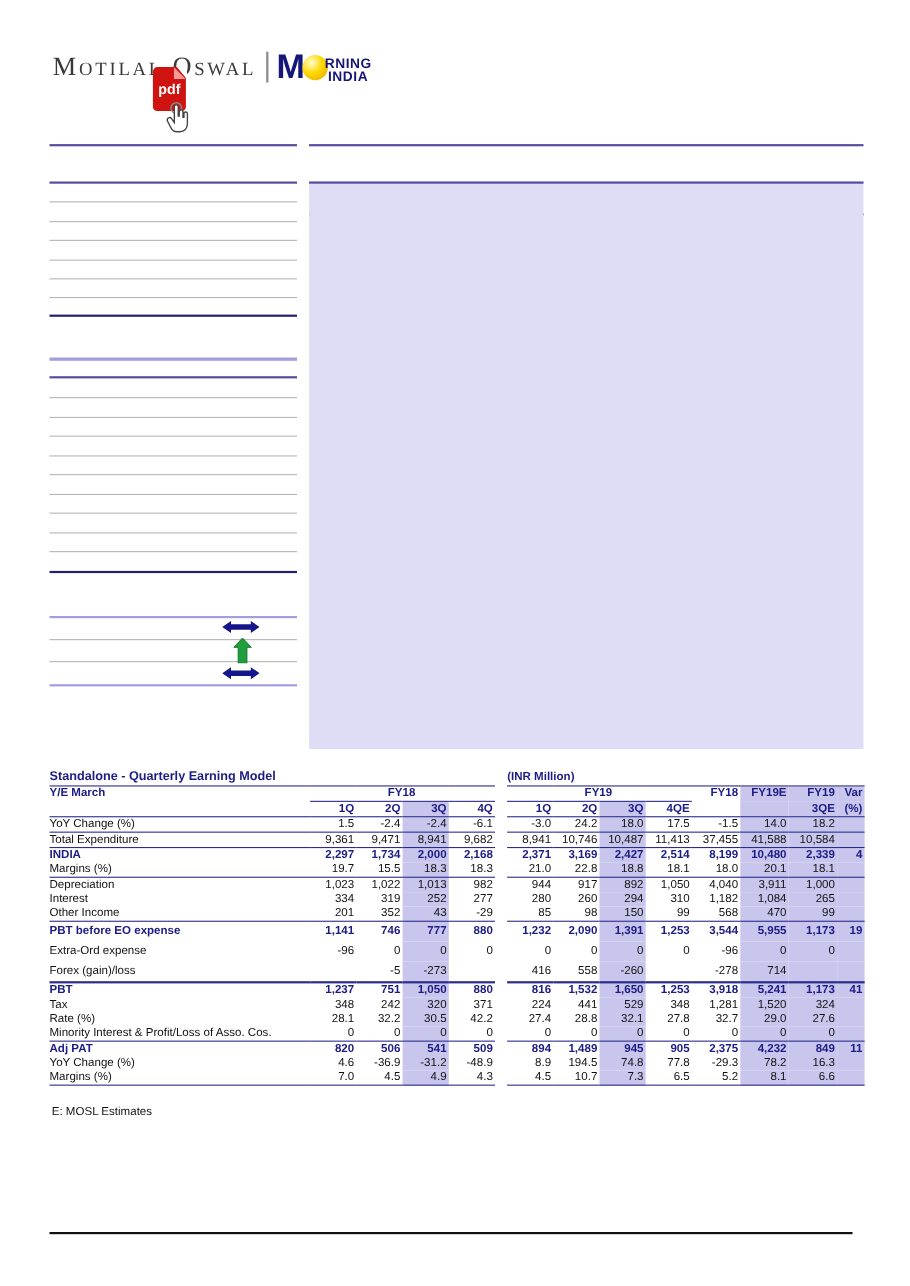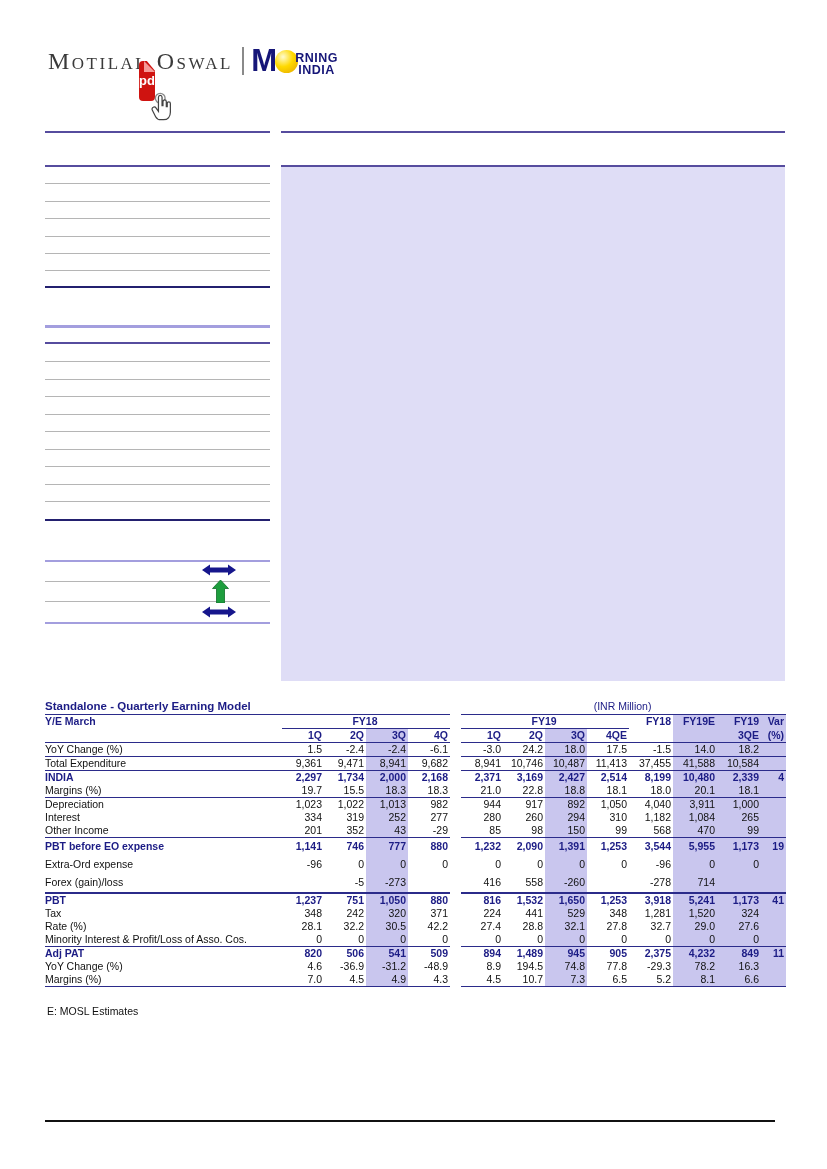--- a/index.html
+++ b/index.html
@@ -25,21 +25,21 @@
   }
   .brand-sep{width:2.5px;height:28px;background:#8a8a8a;margin:0 7px 0 9px;}
   .morning{display:flex;align-items:flex-start;}
   .morning-m{color:#161678;font-weight:bold;font-size:31px;line-height:29px;font-family:"Liberation Sans",sans-serif;}
   .sun{width:23px;height:23px;border-radius:50%;margin:4px -3px 0 -2px;
     background:radial-gradient(circle at 35% 30%,#fffbd0 0%,#ffd900 45%,#e2a400 100%);}
   .morning-col{display:flex;flex-direction:column;color:#161678;font-weight:bold;
     font-size:12.5px;line-height:12px;letter-spacing:.5px;margin-top:6px;}
   .morning-col span:last-child{margin-left:3px;}
   
-  .pdf{position:absolute;left:139px;top:61px;width:16px;height:40px;background:var(--red);
+  .pdf{position:absolute;left:139px;top:61px;width:30px;height:40px;background:var(--red);
     border-radius:4px;cursor:pointer;}
   .pdf-cut{position:absolute;top:-1px;right:-1px;width:12px;height:12px;background:#ffffff;
     clip-path:polygon(100% 0,100% 100%,2px 0);}
   .pdf-fold{position:absolute;top:0;right:0;width:11px;height:11px;background:#f59a97;
     clip-path:polygon(0 0,100% 100%,0 100%);}
   .pdf-label{color:#fff;font-weight:bold;font-size:13px;text-align:center;margin-top:12px;}
   .cursor{position:absolute;left:149px;top:92px;width:27px;height:35px;}
   
   .big-box{position:absolute;left:281px;top:165px;width:504px;height:516px;
     background:var(--lav);border-top:2px solid #564c9e;box-sizing:border-box;}
@@ -54,21 +54,21 @@
   td.num{text-align:right;}
   td.ctr{text-align:center;}
   .bold{font-weight:bold;color:var(--navy);}
   .hd{font-weight:bold;color:var(--navy);}
   .hl{background:var(--hl);}
   .bb{border-bottom:1px solid var(--bnavy);}
   .bb2{border-bottom:2px solid var(--bnavy);}
   tr.tall td{height:18px;}
   tr.title-row td{height:15px;}
   .title-cell{font-weight:bold;color:var(--navy);font-size:11.5px;}
-  .unit-cell{font-weight:normal;color:var(--navy);font-size:10.5px;text-align:center;}
+  .unit-cell{font-weight:bold;color:var(--navy);font-size:10.5px;text-align:left;}
   .footnote{margin-top:18px;font-size:10.5px;color:var(--ink);padding-left:2px;}
 </style>
 </head>
 <body>
 
 <div class="brand">
   <div class="brand-name">Motilal Oswal</div>
   <div class="brand-sep"></div>
   <div class="morning">
     <span class="morning-m">M</span>

